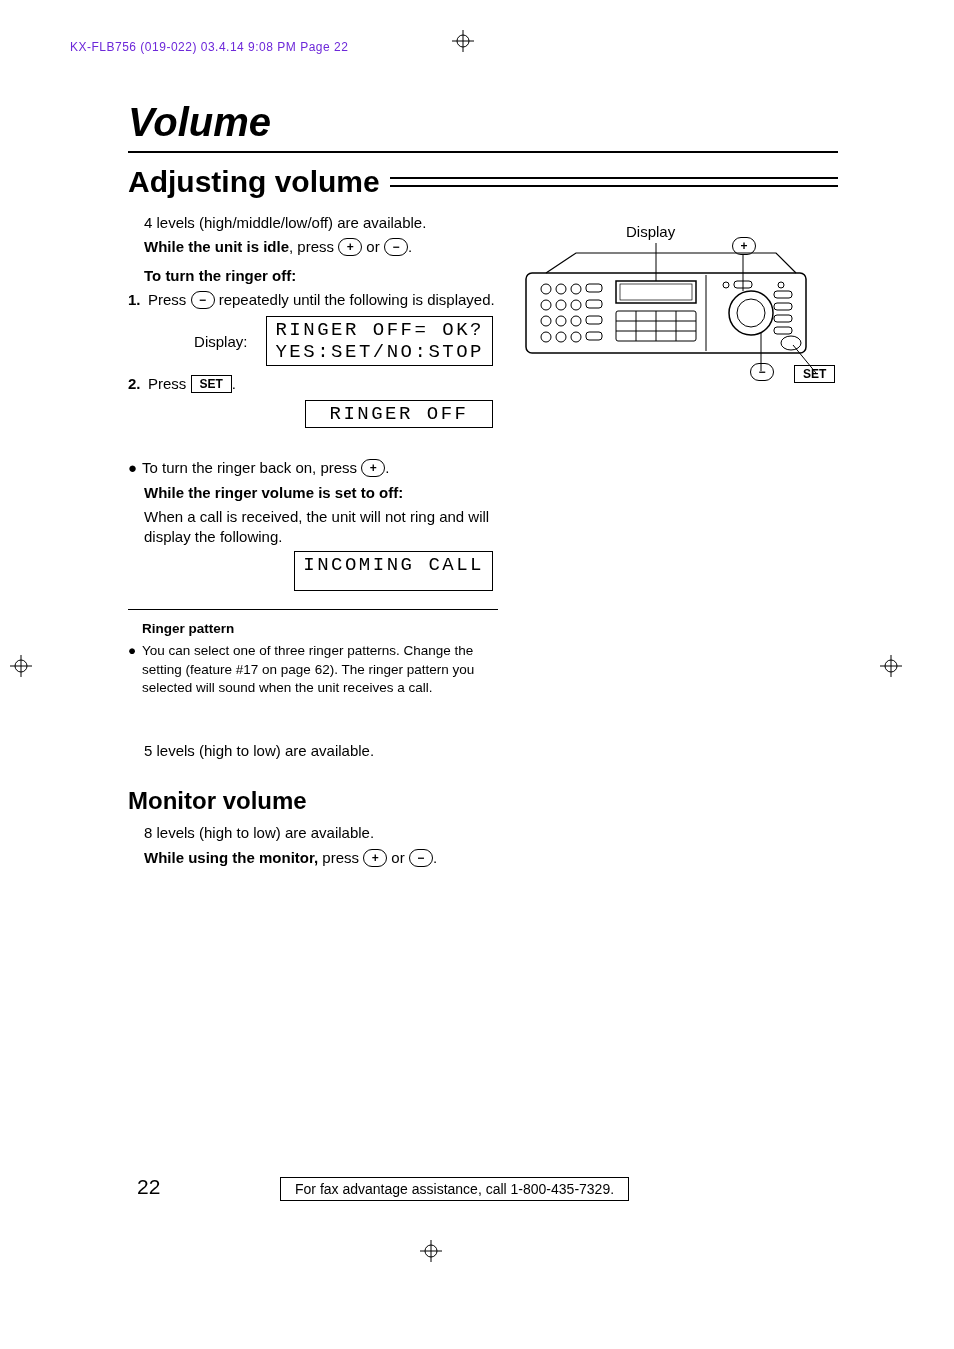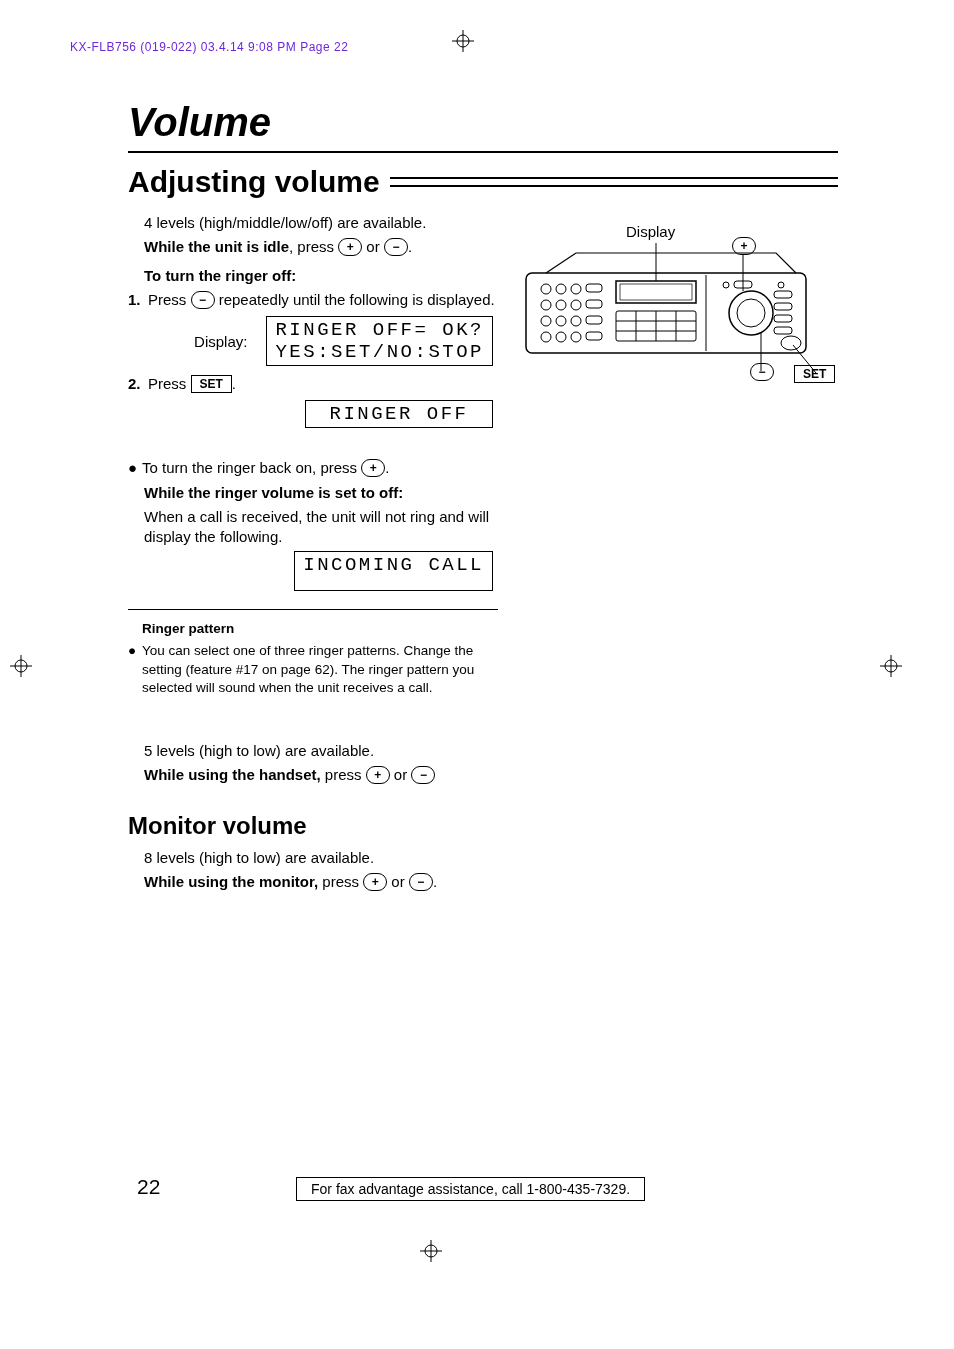--- a/index.html
+++ b/index.html
@@ -27,21 +27,21 @@
   .disp-row{display:flex;align-items:center;justify-content:flex-end;gap:19px;margin:4px 5px 8px 0;}
   .disp-label{font-size:15px;}
   .lcd{border:1px solid #000;padding:2px 8px;font-family:"Courier New",monospace;font-size:19px;letter-spacing:2.5px;min-width:170px;text-align:left;white-space:pre;}
   .bullet-row{display:flex;font-size:15px;line-height:1.35;margin:4px 0;}
   .bullet-row .dot{width:14px;flex:none;}
   .sep{height:1px;background:#000;margin:18px 0 10px 0;}
   .small{font-size:13.5px;line-height:1.35;}
   .key{display:inline-block;border:1.5px solid #000;border-radius:10px;padding:0 6px;font-size:12px;font-weight:700;vertical-align:1px;line-height:16px;height:16px;min-width:10px;text-align:center;}
   .key.wide{border-radius:0;padding:0 8px;}
   .pagenum{position:absolute;left:137px;bottom:150px;font-size:21px;}
-  .footer-box{position:absolute;left:296px;bottom:148px;border:1px solid #000;padding:3px 14px;font-size:14px;}
+  .footer-box{position:absolute;left:280px;bottom:148px;border:1px solid #000;padding:3px 14px;font-size:14px;}
   
   .device-wrap{position:relative;width:320px;height:200px;}
   .dev-label{position:absolute;font-size:15px;}
   .callout{position:absolute;}
 </style>
 </head>
 <body>
 
 <div class="page">
 
@@ -130,23 +130,20 @@
 
         <div class="sep"></div>
         <p class="b small" style="margin-left:14px;">Ringer pattern</p>
         <div class="bullet-row small">
           <span class="dot">●</span>
           <span>You can select one of three ringer patterns. Change the setting (feature #17 on page 62). The ringer pattern you selected will sound when the unit receives a call.</span>
         </div>
 
         <div style="height:40px;"></div>
         <p>5 levels (high to low) are available.</p>
-        <p>
-          <span class="b">While using the handset,</span><span> press </span><span class="key">+</span><span> or </span><span class="key">−</span>
-        </p>
 
         <div style="height:18px;"></div>
         <div class="h2">Monitor volume</div>
         <p>8 levels (high to low) are available.</p>
         <p>
           <span class="b">While using the monitor,</span><span> press </span><span class="key">+</span><span> or </span><span class="key">−</span>.
         </p>
       </div>
 
       <div class="right">

